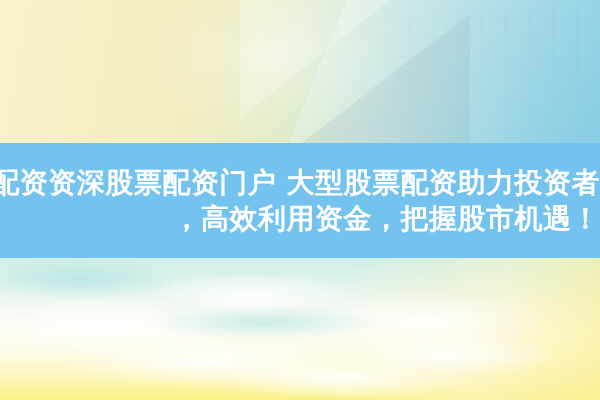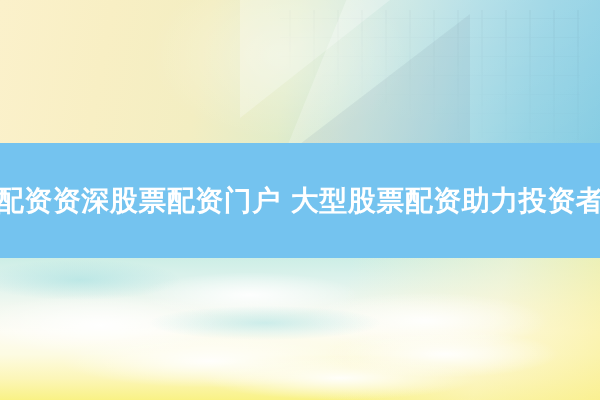--- a/index.html
+++ b/index.html
@@ -99,21 +99,21 @@
   
   .headline-band {
     position: absolute;
     left: 0;
     top: 143px;
     width: 600px;
     height: 115px;
     background: #74c3ef;
     display: flex;
     flex-direction: column;
-    align-items: center;
+    align-items: flex-end;
     justify-content: center;
   }
   .headline-line {
     color: #ffffff;
     font-weight: bold;
     font-size: 28px;
     line-height: 36px;
     letter-spacing: 0.5px;
     text-align: center;
     white-space: nowrap;
@@ -182,20 +182,21 @@
   <div class="top-zone">
     <div class="facet facet-d"></div>
     <div class="facet facet-a"></div>
     <div class="facet facet-c"></div>
     <div class="facet facet-b"></div>
     <div class="skyline"></div>
   </div>
 
   <div class="headline-band">
     <div class="headline-line">配资资深股票配资门户 大型股票配资助力投资者</div>
+    <div class="headline-line">，高效利用资金，把握股市机遇！</div>
   </div>
 
   <div class="bottom-zone">
     <div class="cloud-tint-2"></div>
     <div class="cloud cloud-2"></div>
     <div class="cloud cloud-1"></div>
     <div class="cloud cloud-3"></div>
     <div class="cloud-tint"></div>
     <div class="cloud cloud-4"></div>
     <div class="cloud cloud-5"></div>

